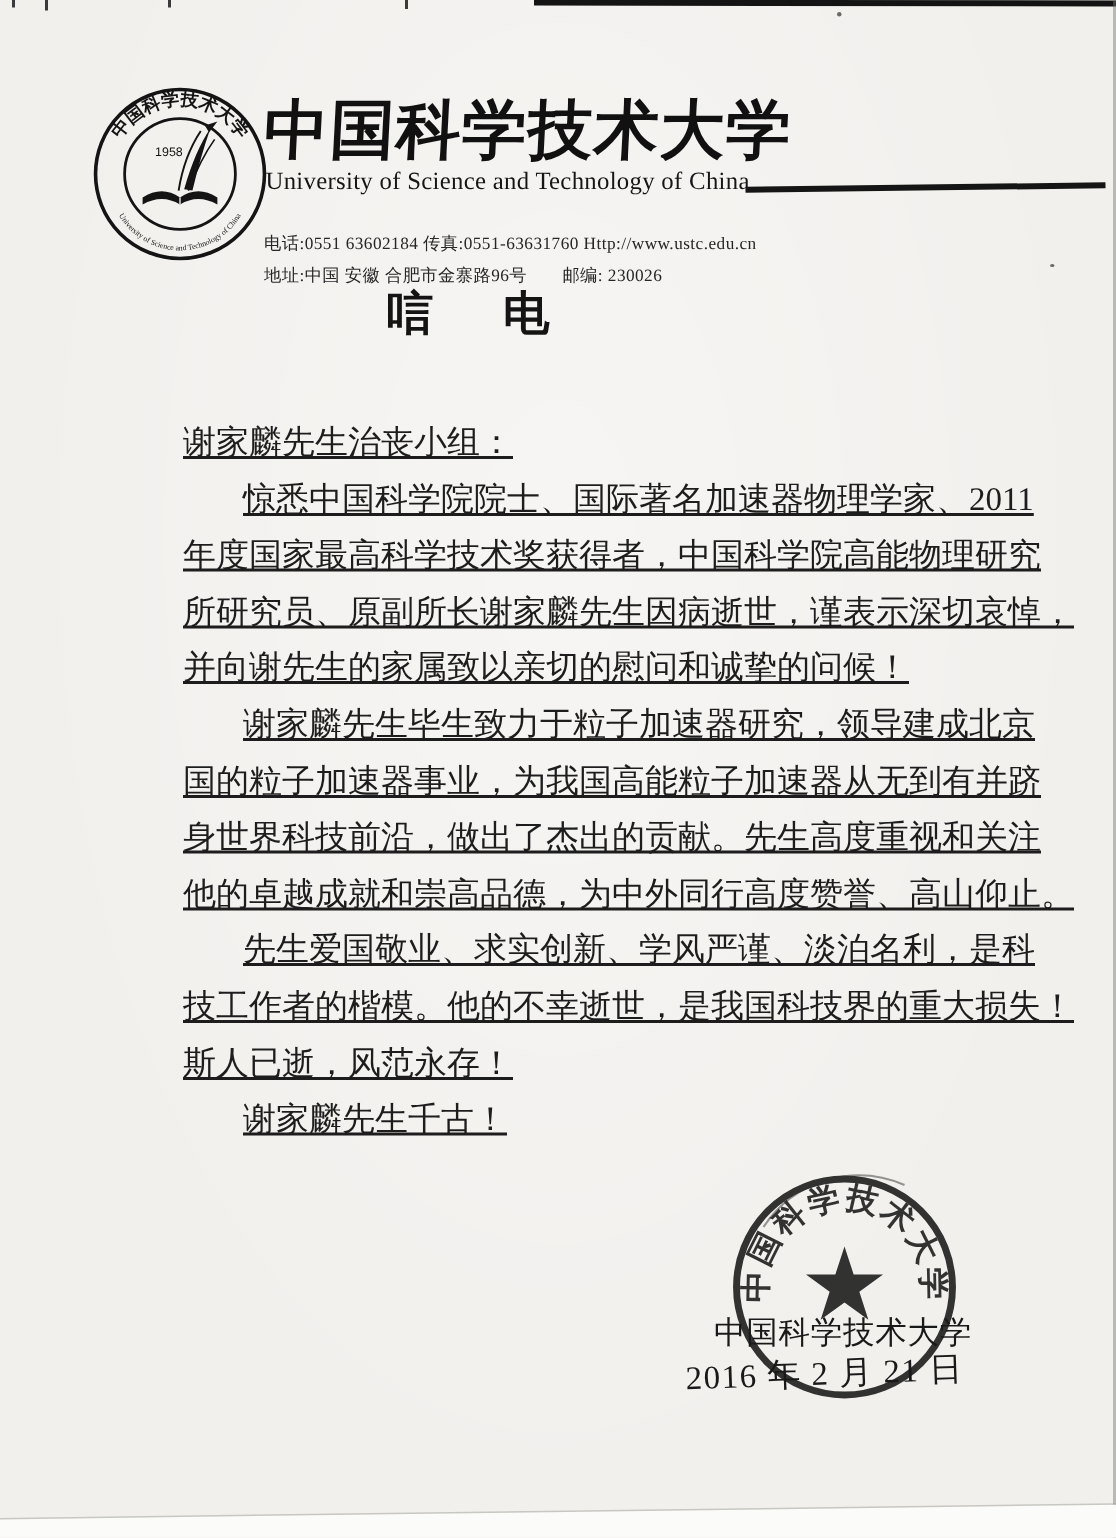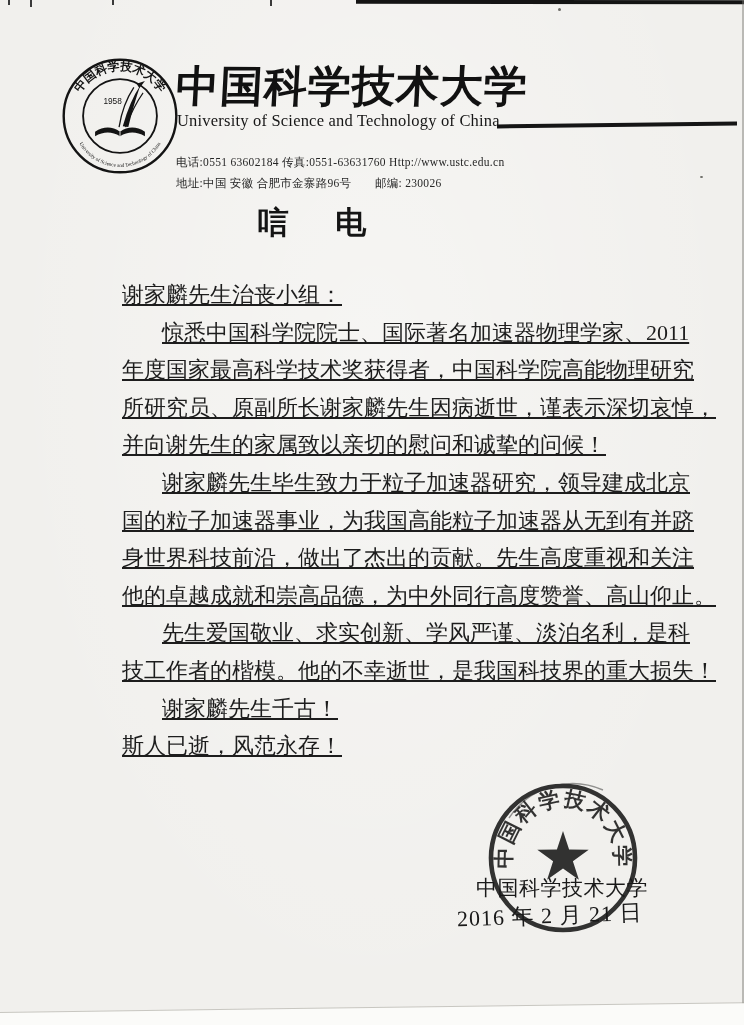--- a/index.html
+++ b/index.html
@@ -35,21 +35,21 @@
     position:absolute;left:177px;top:111px;
     font-size:16.5px;letter-spacing:.2px;white-space:nowrap;color:#161616;
   }
   .addr-line{position:absolute;left:176px;font-size:11.5px;letter-spacing:.3px;white-space:nowrap;color:#262626;}
   .addr-1{top:140px;margin-top:36px;}
   .addr-2{top:155px;}
   .head-rule{position:absolute;left:497px;top:123px;width:240px;height:3.5px;background:#151515;transform:rotate(-.7deg);}
 
   
   .doc-title{
-    position:absolute;left:0;top:202px;width:624px;margin:0;
+    position:absolute;left:0;top:188px;width:624px;margin:0;
     text-align:center;font-size:31px;font-weight:bold;
     letter-spacing:1.5em;padding-left:1.5em;box-sizing:border-box;
     color:#141414;
   }
 
   
   .letter-body{position:absolute;left:122px;top:276px;width:560px;}
   .body-line{
     font-size:22px;line-height:37.6px;white-space:nowrap;
     color:#1d1d1d;letter-spacing:0;
@@ -121,22 +121,22 @@
     <div class="body-line indent">惊悉中国科学院院士、国际著名加速器物理学家、2011</div>
     <div class="body-line">年度国家最高科学技术奖获得者，中国科学院高能物理研究</div>
     <div class="body-line">所研究员、原副所长谢家麟先生因病逝世，谨表示深切哀悼，</div>
     <div class="body-line">并向谢先生的家属致以亲切的慰问和诚挚的问候！</div>
     <div class="body-line indent">谢家麟先生毕生致力于粒子加速器研究，领导建成北京</div>
     <div class="body-line">国的粒子加速器事业，为我国高能粒子加速器从无到有并跻</div>
     <div class="body-line">身世界科技前沿，做出了杰出的贡献。先生高度重视和关注</div>
     <div class="body-line">他的卓越成就和崇高品德，为中外同行高度赞誉、高山仰止。</div>
     <div class="body-line indent">先生爱国敬业、求实创新、学风严谨、淡泊名利，是科</div>
     <div class="body-line">技工作者的楷模。他的不幸逝世，是我国科技界的重大损失！</div>
+    <div class="body-line">斯人已逝，风范永存！</div>
     <div class="body-line indent">谢家麟先生千古！</div>
-    <div class="body-line">斯人已逝，风范永存！</div>
   </div>
 
   <svg class="seal" viewBox="0 0 160 160">
     <circle cx="80" cy="80" r="72" fill="none" stroke="#181818" stroke-width="4.6"></circle>
     <path d="M 26 40 A 76 76 0 0 1 120 12" fill="none" stroke="#181818" stroke-width="1.4" opacity=".5"></path>
     <defs>
       <path id="seal-arc" d="M 28.8 89 A 52 52 0 1 1 131.2 89"></path>
     </defs>
     <text font-size="21" font-weight="bold" fill="#181818" letter-spacing="2">
       <textPath href="#seal-arc" startOffset="50%" text-anchor="middle">中国科学技术大学</textPath>

